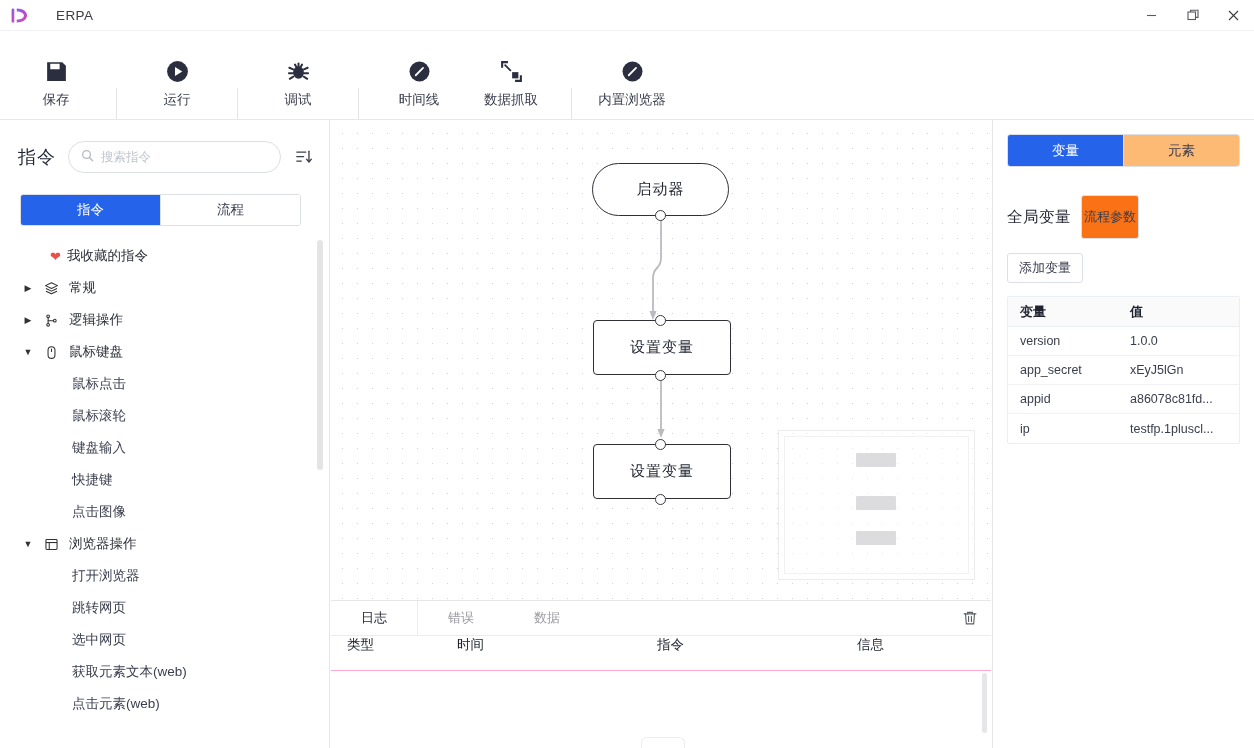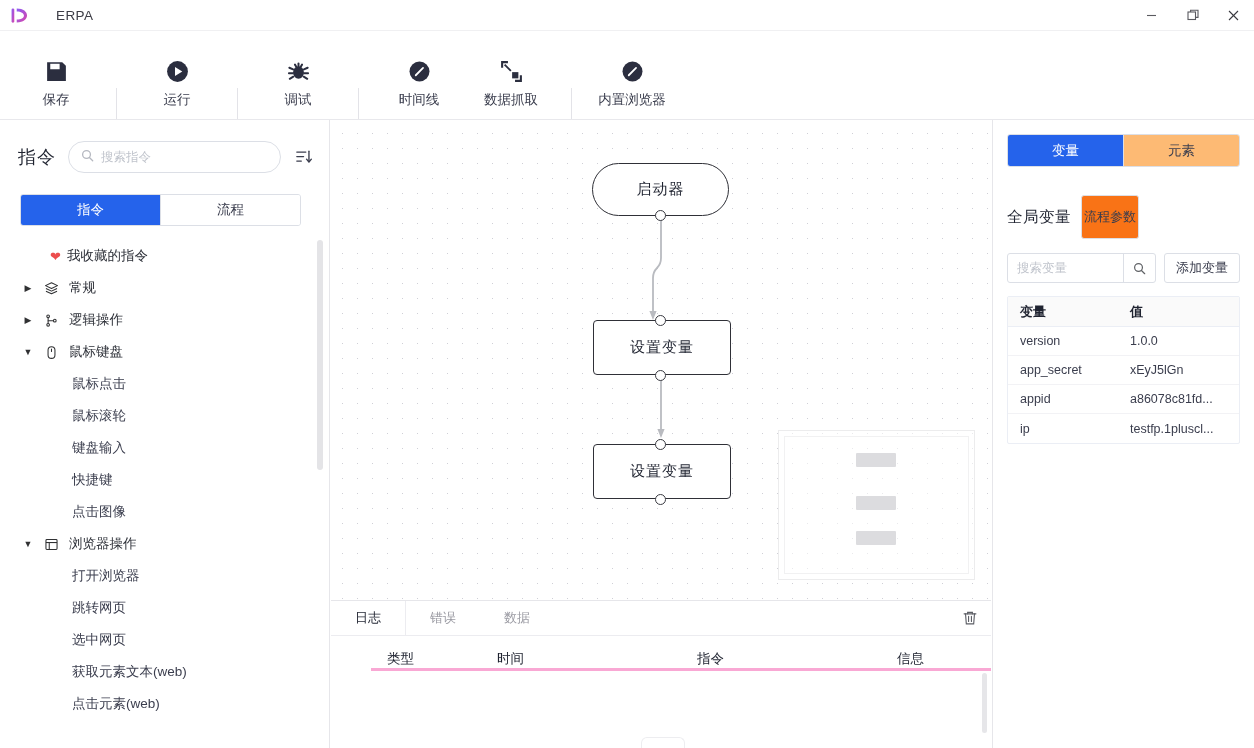--- a/index.html
+++ b/index.html
@@ -128,27 +128,27 @@
   .minimap .mm-inner { position: absolute; inset: 5px; border: 1px solid #f1f1f2; }
   .mm-node { position: absolute; background: #dcdcdf; border-radius: 1px; }
 
   
   .logpanel {
     position: absolute; left: 331px; top: 600px; width: 660px; height: 148px;
     background: #ffffff; border-top: 1px solid #e6e6ea;
   }
   .log-tabs { height: 35px; display: flex; align-items: stretch; border-bottom: 1px solid #ececf0; position: relative; }
   .log-tab {
-    padding: 0 24px; display: flex; align-items: center; font-size: 13px; color: #9b9ba3; text-align: center;
+    padding: 0 30px; display: flex; align-items: center; font-size: 13px; color: #9b9ba3; text-align: center;
   }
   .log-tab.active { color: #1f2330; background: #ffffff; border-right: 1px solid #ececf0; }
   .trash { margin-left: auto; width: 42px; display: flex; align-items: center; justify-content: center; color: #5d5f66; }
   .log-head {
-    height: 35px; display: flex; align-items: flex-end;
-    border-bottom: 3px solid #f9a8d4; font-size: 13.5px; color: #1f2330; margin-left: 40px;
+    height: 35px; display: flex; align-items: flex-start;
+    border-bottom: 1px solid #f9a8d4; font-size: 13.5px; color: #1f2330;
   }
   .log-head .col { padding-left: 16px; }
   .log-body { position: relative; height: 76px; }
   .log-scroll { position: absolute; right: 4px; top: 2px; width: 5px; height: 60px; background: #e6e6e9; border-radius: 3px; }
   .grip {
     position: absolute; left: 310px; bottom: -1px; width: 44px; height: 11px;
     border: 1px solid #ededf0; border-bottom: none; border-radius: 6px 6px 0 0; background: #fff;
   }
 
   
@@ -495,29 +495,20 @@
       <div class="rp-tab active">变量</div>
       <div class="rp-tab">元素</div>
     </div>
 
     <div class="rp-sub">
       <span class="rp-sub-title">全局变量</span>
       <span class="rp-chip">流程参数</span>
     </div>
 
     <div class="rp-searchrow">
-      <div class="rp-search">
-        <input type="text" placeholder="搜索变量" style="">
-        <span class="sbtn">
-          <svg width="13" height="13" viewBox="0 0 16 16" fill="none" stroke="#606266" stroke-width="1.5">
-            <circle cx="6.8" cy="6.8" r="4.8"></circle>
-              <line x1="10.4" y1="10.4" x2="14.4" y2="14.4" stroke-linecap="round"></line>
-          </svg>
-        </span>
-      </div>
       <div class="rp-addbtn">添加变量</div>
     </div>
 
     <div class="vtable">
       <div class="vt-head">
         <div class="c c1">变量</div>
         <div class="c c2">值</div>
       </div>
       <div class="vt-row">
         <div class="c c1">version</div>

